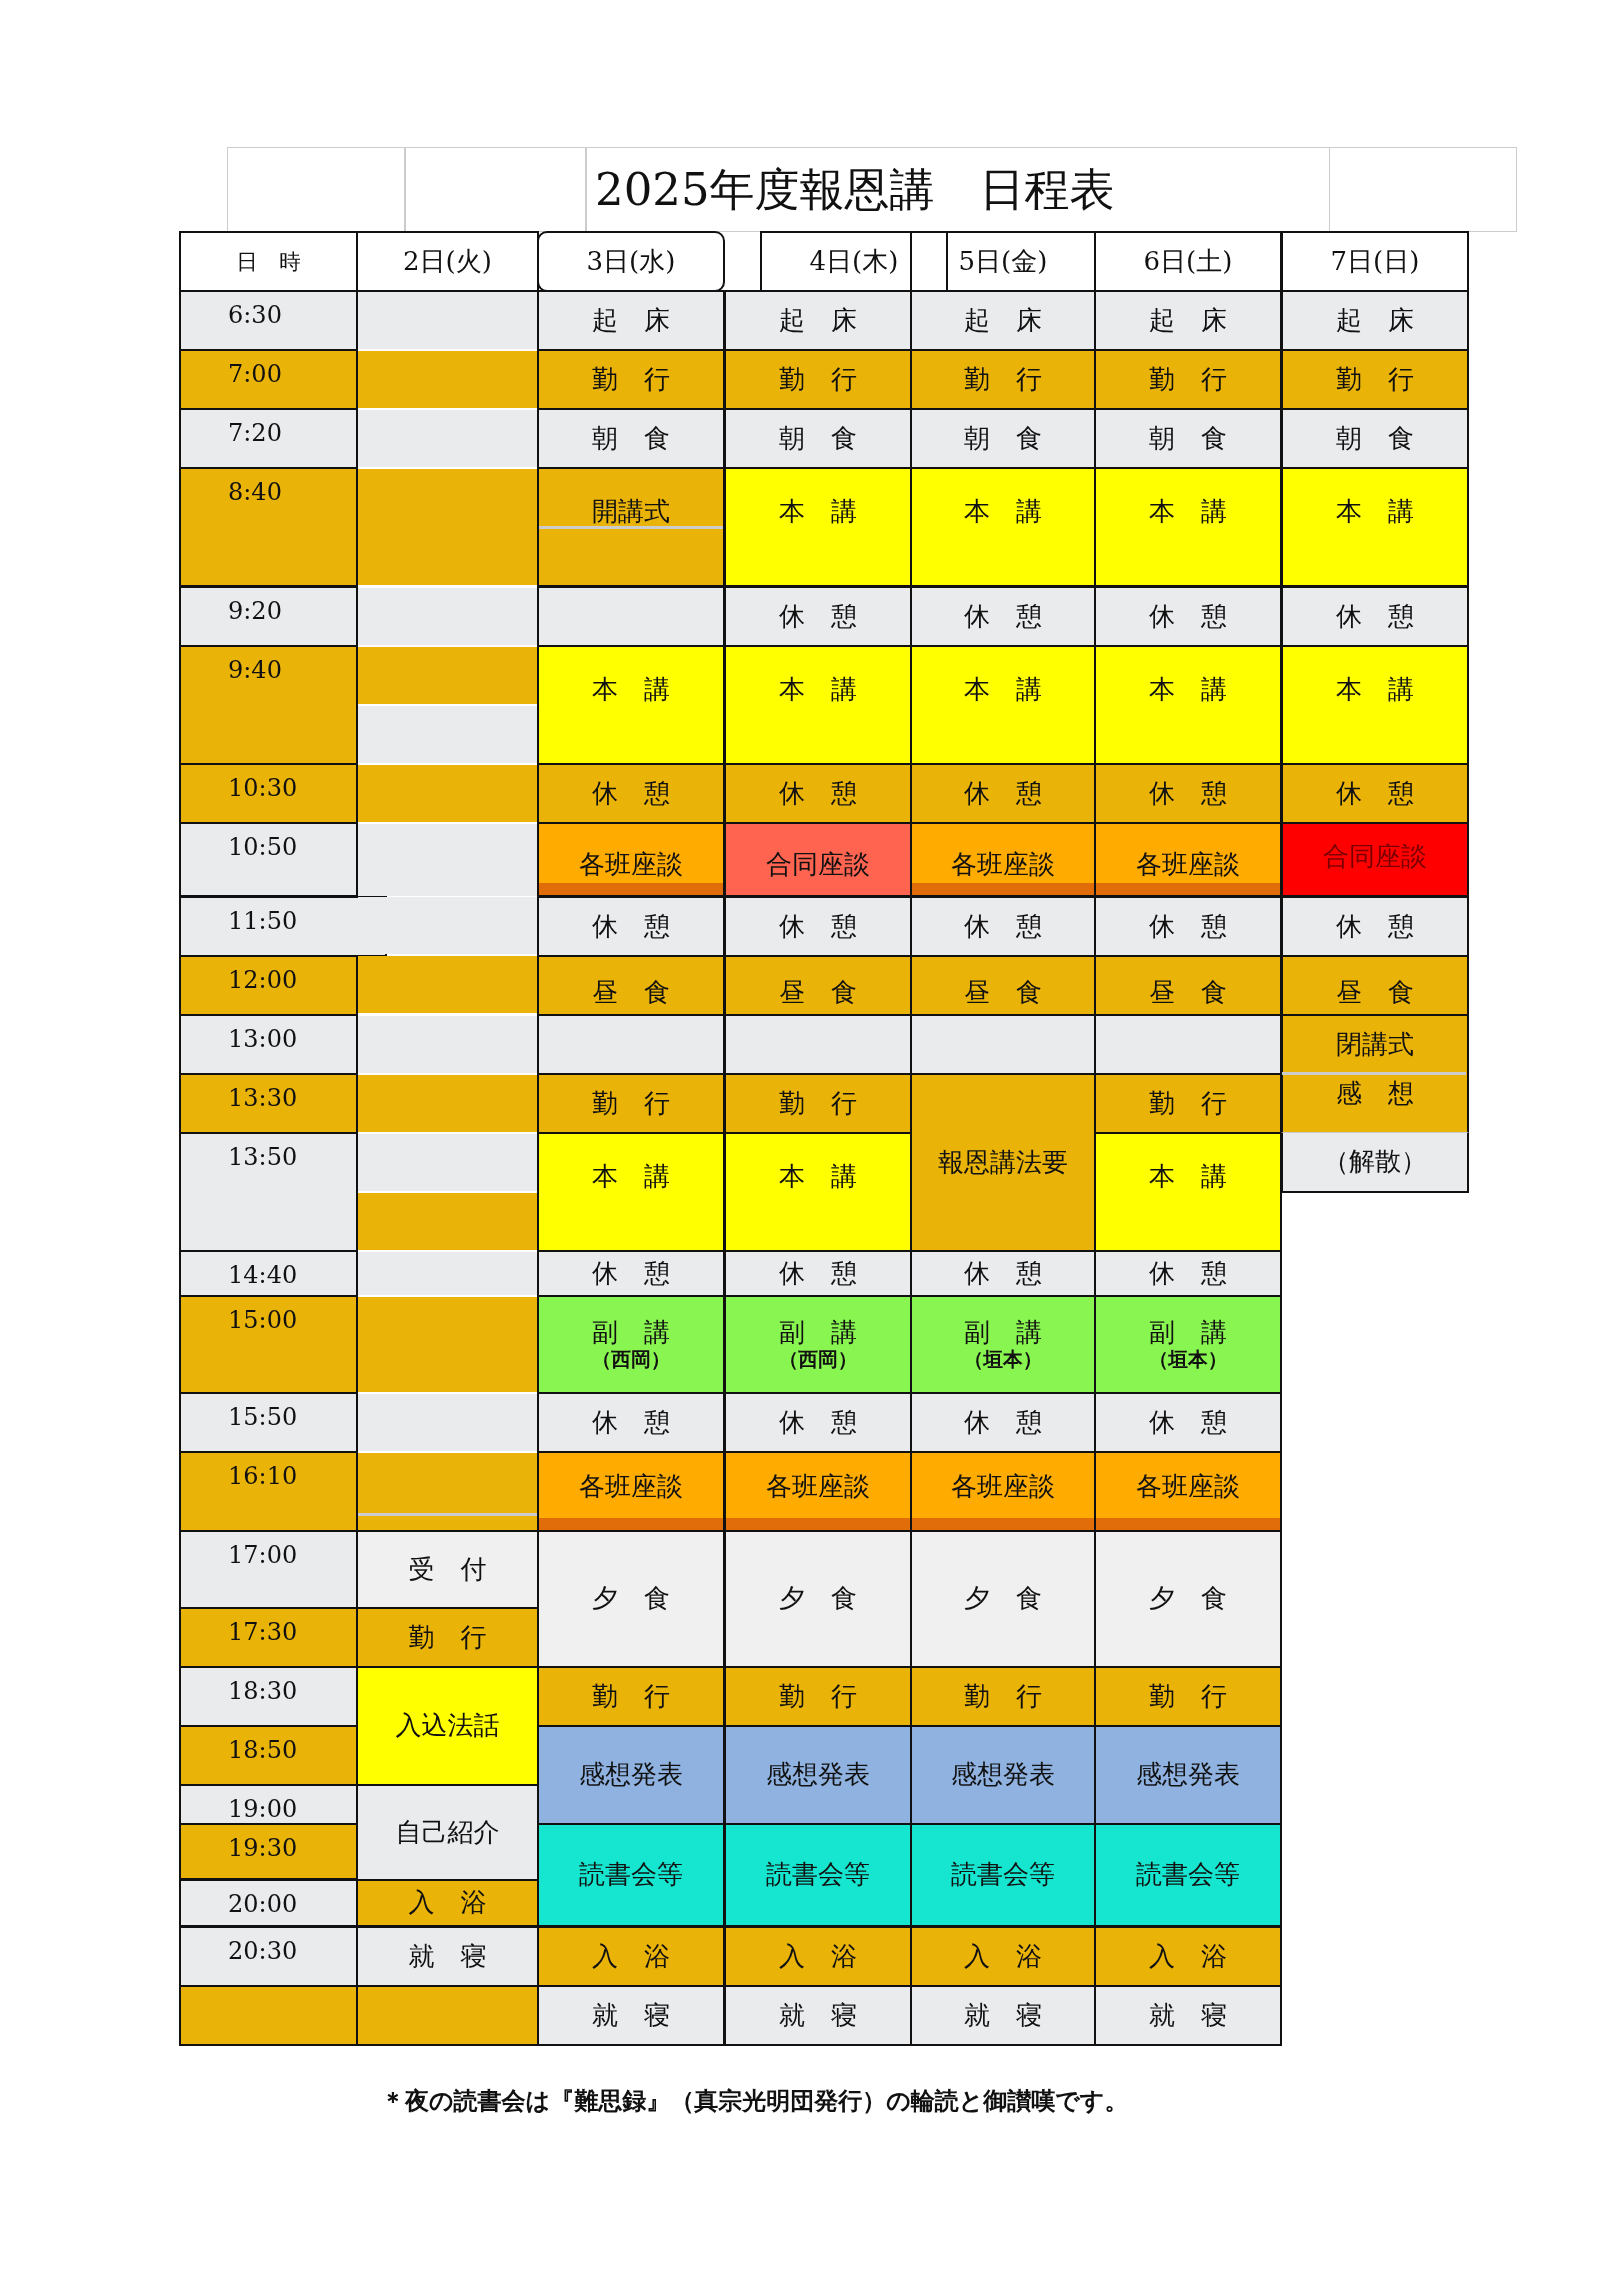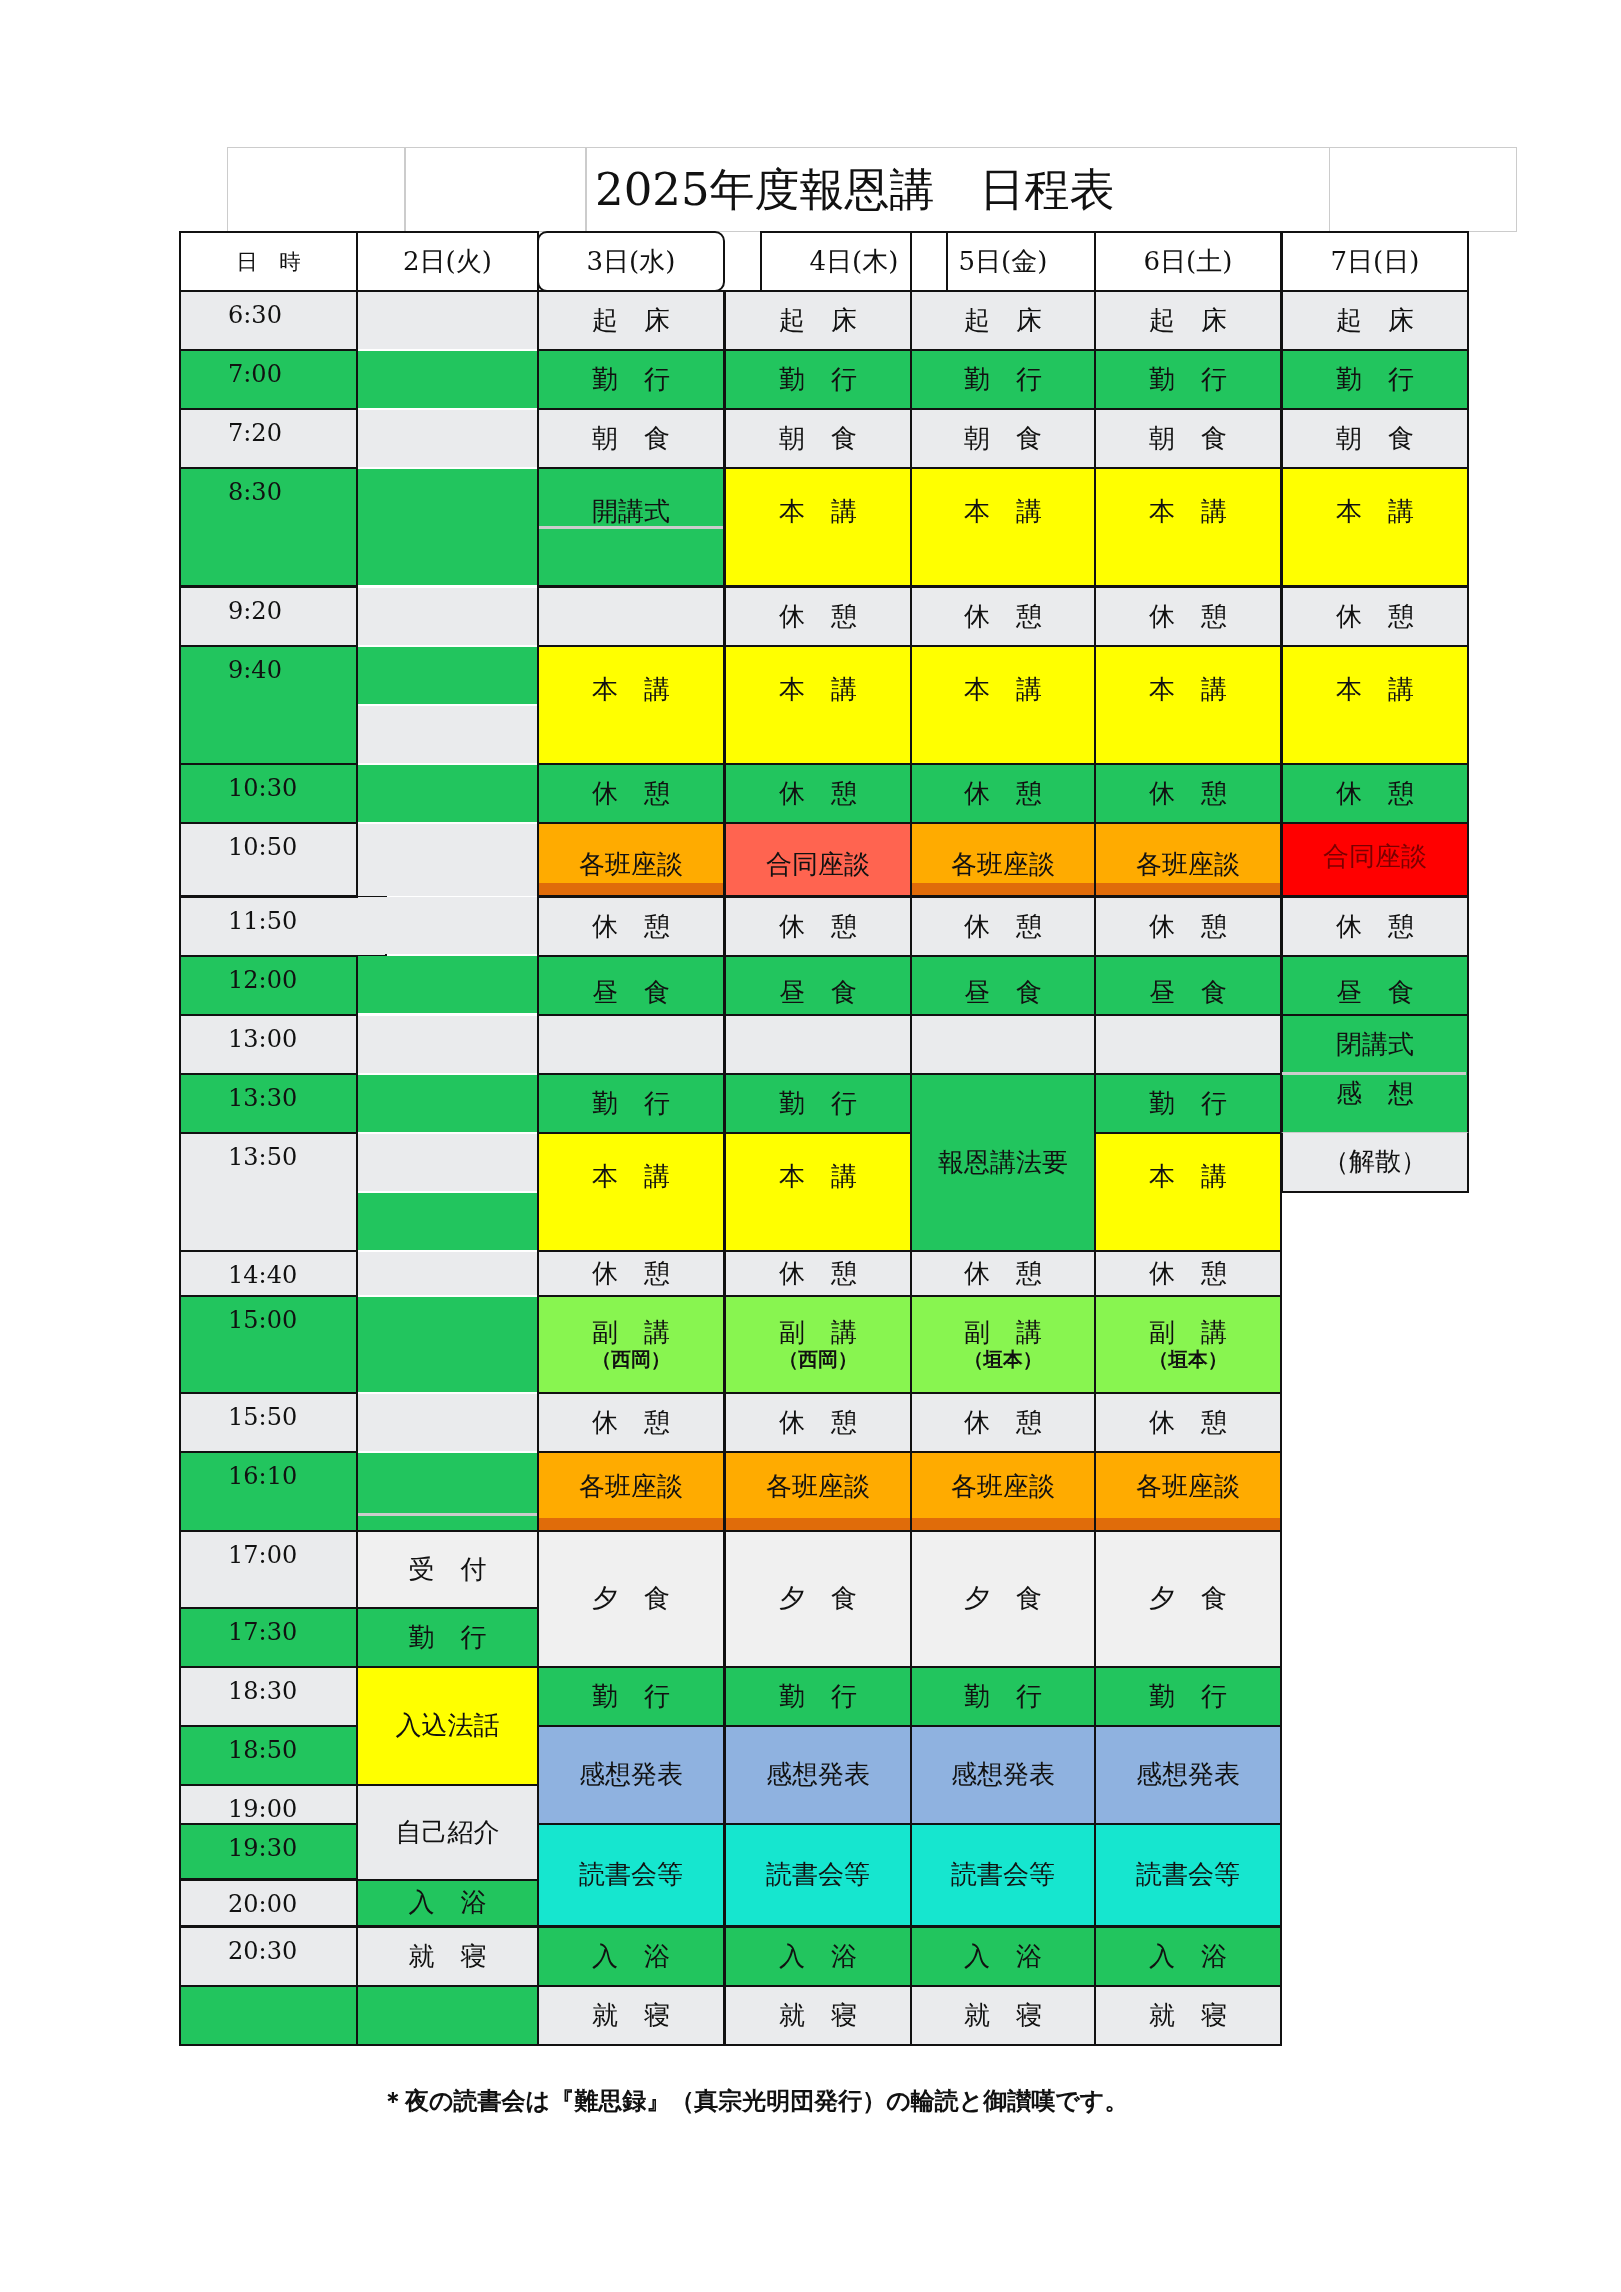--- a/index.html
+++ b/index.html
@@ -4,21 +4,21 @@
 <style>
   html,body{margin:0;padding:0;background:#fff;}
   body{width:1621px;height:2293px;position:relative;overflow:hidden;
        font-family:"DejaVu Serif","Liberation Serif",serif;color:#111;}
   .c{position:absolute;box-sizing:border-box;display:flex;align-items:center;justify-content:center;
      font-size:26px;letter-spacing:0;white-space:pre;text-align:center;line-height:1.2;}
   .b{border:2.2px solid #111;}
   .lt{border:1.8px solid #ccc;margin-left:48px;}
   .time{justify-content:flex-start;align-items:flex-start;padding:9px 0 0 47px;font-size:24px;}
   .g{background:#eaebed;}
-  .w{background:#22c55e;}
+  .w{background:#eab308;}
   .y{background:#ffff00;}
   .o{background:#ffab00;}
   .obar{position:absolute;left:0;right:0;bottom:0;height:12.5px;background:#e06c0a;}
   .salmon{background:#ff6450;}
   .red{background:#ff0000;color:#7a0000;}
   .green{background:#88f550;}
   .blue{background:#8fb2e0;text-align:right;}
   .teal{background:#16e6cf;}
   .lg{background:#f0f0f0;}
   .title{font-size:45px;justify-content:flex-start;padding-left:9px;}
@@ -39,21 +39,21 @@
 <div class="c b" style="left:356px;top:231px;width:183px;height:61px;">2日(火)</div>
 <div class="c b" style="left:537px;top:231px;width:188px;height:61px;border-radius:10px;">3日(水)</div>
 <div class="c b" style="left:760px;top:231px;width:188px;height:61px;">4日(木)</div>
 <div class="c b" style="left:910px;top:231px;width:186px;height:61px;">5日(金)</div>
 <div class="c b" style="left:1094px;top:231px;width:188px;height:61px;">6日(土)</div>
 <div class="c b" style="left:1281px;top:231px;width:188px;height:61px;">7日(日)</div>
 
 <div class="c b time g" style="left:179px;top:290px;width:179px;height:61px;">6:30</div>
 <div class="c b time w" style="left:179px;top:349px;width:179px;height:61px;">7:00</div>
 <div class="c b time g" style="left:179px;top:408px;width:179px;height:61px;">7:20</div>
-<div class="c b time w" style="left:179px;top:467px;width:179px;height:120px;">8:30</div>
+<div class="c b time w" style="left:179px;top:467px;width:179px;height:120px;">8:40</div>
 <div class="c b time g" style="left:179px;top:586px;width:179px;height:61px;">9:20</div>
 <div class="c b time w" style="left:179px;top:645px;width:179px;height:120px;">9:40</div>
 <div class="c b time w" style="left:179px;top:763px;width:179px;height:61px;">10:30</div>
 <div class="c b time g" style="left:179px;top:822px;width:179px;height:75px;">10:50</div>
 <div class="c b time g" style="left:179px;top:896px;width:208px;height:61px;">11:50</div>
 <div class="c b time w" style="left:179px;top:955px;width:179px;height:61px;">12:00</div>
 <div class="c b time g" style="left:179px;top:1014px;width:179px;height:61px;">13:00</div>
 <div class="c b time w" style="left:179px;top:1073px;width:179px;height:61px;">13:30</div>
 <div class="c b time g" style="left:179px;top:1132px;width:179px;height:120px;">13:50</div>
 <div class="c b time g" style="left:179px;top:1250px;width:179px;height:47px;">14:40</div>

